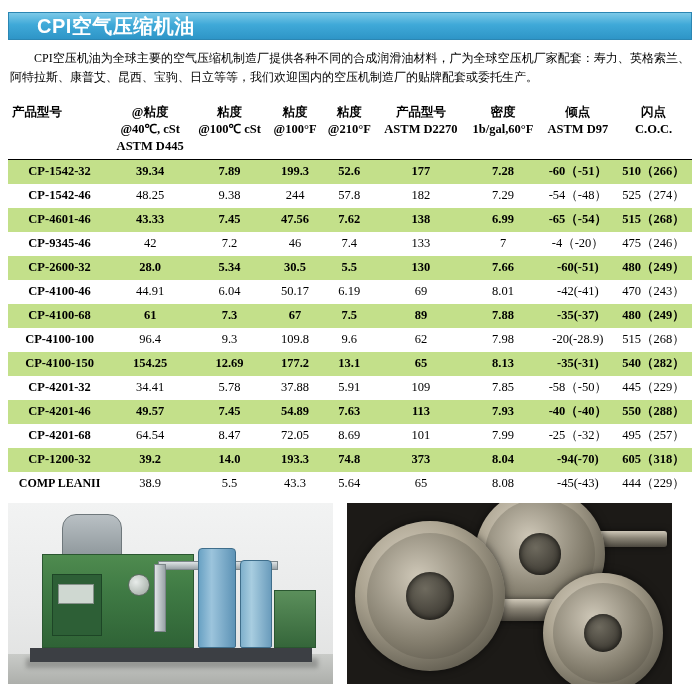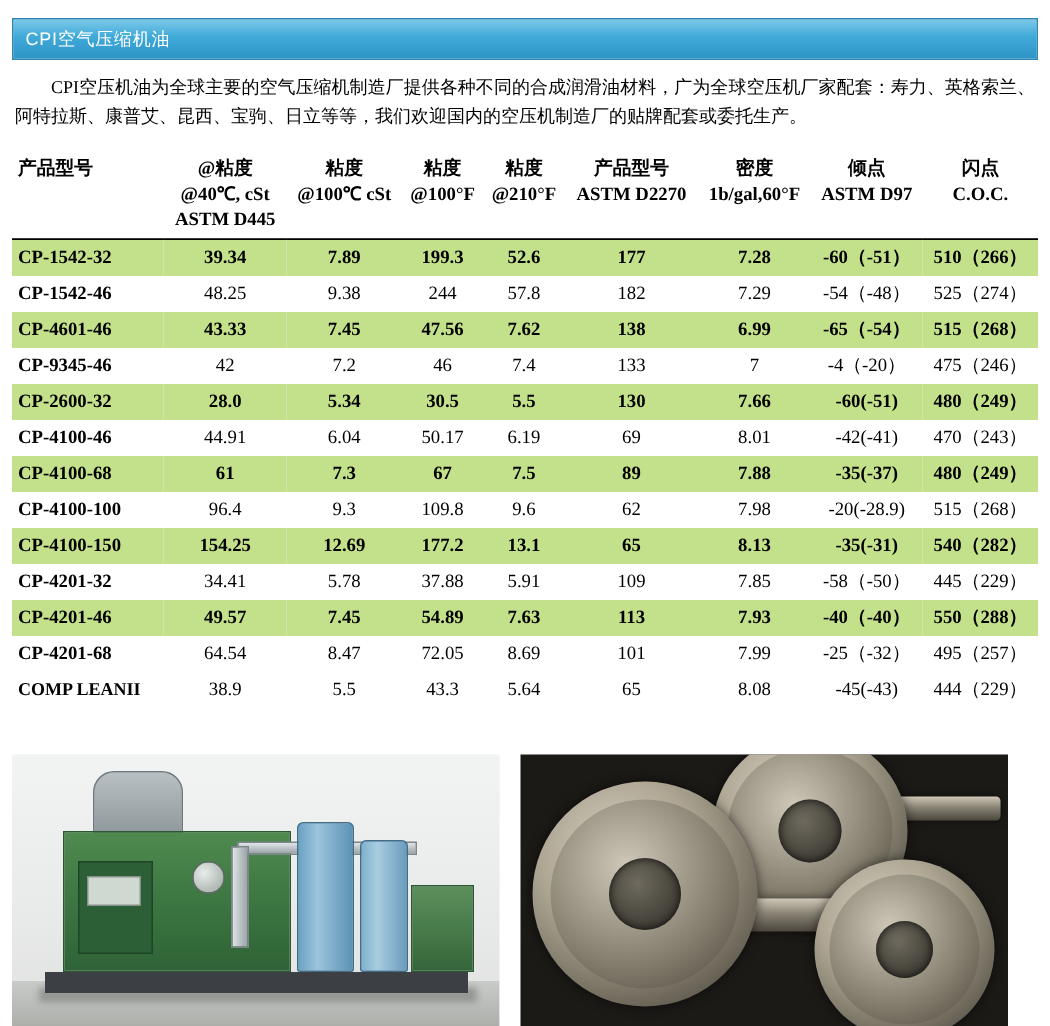--- a/index.html
+++ b/index.html
@@ -27,24 +27,25 @@
     margin-top: 12px;
     height: 26px;
     background: linear-gradient(to bottom, #7cc9e8 0%, #3fa9d8 45%, #2e95c7 100%);
     border: 1px solid #2b86b3;
     display: flex;
     align-items: center;
     padding-left: 8px;
   }
   .title-bar .title-text {
     font-family: "Liberation Sans", sans-serif;
-    font-weight: normal;
-    font-size: 12px;
+    font-weight: bold;
+    font-size: 20px;
     color: #ffffff;
     letter-spacing: 0.5px;
+    margin-left: 20px;
   }
 
   
   .intro {
     margin-top: 9px;
     font-size: 12px;
     line-height: 1.62;
     text-align: justify;
     text-indent: 2em;
     color: #000;
@@ -74,21 +75,21 @@
   .thead-row {
     border-bottom: 1px solid #000;
   }
   table.spec tbody td {
     text-align: center;
     padding: 3px 2px;
     font-size: 12.5px;
     height: 18px;
   }
   table.spec tbody td.first-col {
-    text-align: left;
+    text-align: center;
     padding-left: 4px;
     font-weight: bold;
   }
   tr.shaded td {
     background: #c3e08a;
   }
   tr.shaded td.first-col,
   tr.shaded td {
     font-weight: bold;
   }
@@ -422,20 +423,31 @@
         <tr class="plain">
           <td class="first-col">CP-4201-68</td>
           <td>64.54</td>
           <td>8.47</td>
           <td>72.05</td>
           <td>8.69</td>
           <td>101</td>
           <td>7.99</td>
           <td>-25（-32）</td>
           <td>495（257）</td>
+        </tr>
+        <tr class="shaded">
+          <td class="first-col">CP-1200-32</td>
+          <td>39.2</td>
+          <td>14.0</td>
+          <td>193.3</td>
+          <td>74.8</td>
+          <td>373</td>
+          <td>8.04</td>
+          <td>-94(-70)</td>
+          <td>605（318）</td>
         </tr>
         <tr class="plain last-row">
           <td class="first-col">COMP LEANII</td>
           <td>38.9</td>
           <td>5.5</td>
           <td>43.3</td>
           <td>5.64</td>
           <td>65</td>
           <td>8.08</td>
           <td>-45(-43)</td>

